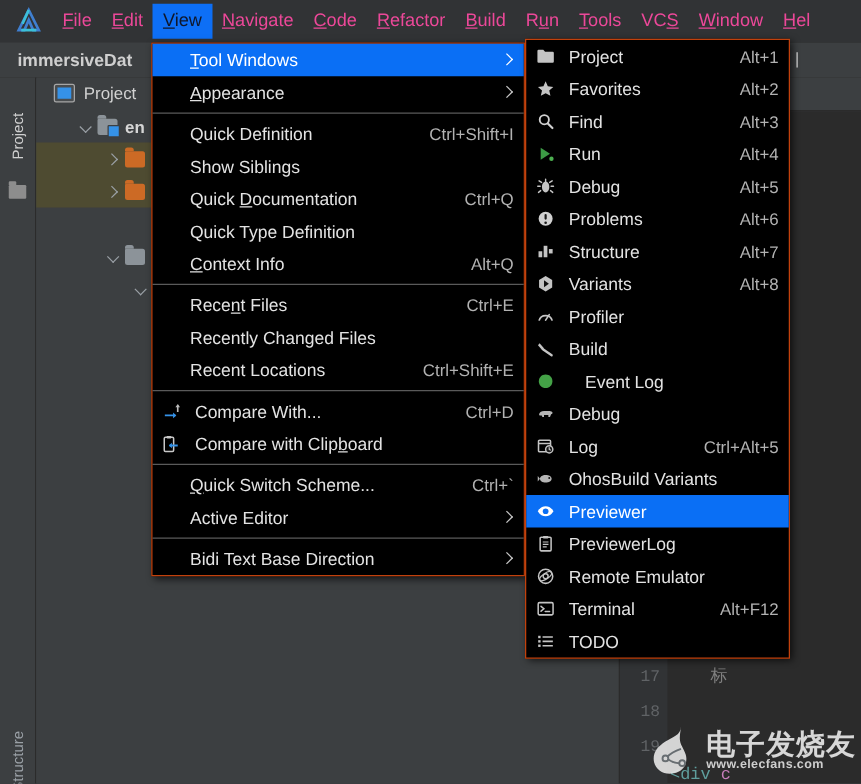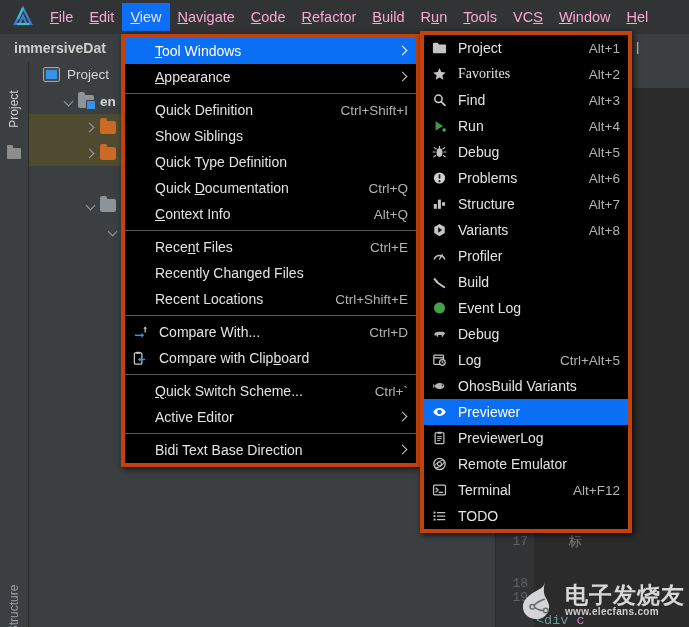--- a/index.html
+++ b/index.html
@@ -35,21 +35,21 @@
     height: 26px;
     margin-left: 10px;
     margin-right: 6px;
     position: relative;
     flex: none;
   }
   .logo svg { display:block; }
   .menubar-item {
     padding: 6px 8px;
     font-size: 14.5px;
-    color: #f9a8d4;
+    color: #ec4899;
     white-space: nowrap;
     line-height: 16px;
   }
   .menubar-item.active {
     background: #1f6feb;
     background: #0d6efd;
     background: #0b70e8;
     background: #0a6ff0;
     background: #0b6fe8;
     background: #0a6ef5;
@@ -280,21 +280,21 @@
     background: #106bf7;
     background: #116bf7;
     background: #126bf7;
     background: #136bf7;
     background: #146bf7;
     background: #156bf7;
     background: #166bf7;
     background: #176bf7;
     background: #186bf7;
     background: #0d6ff6;
-    color: #e5e5e5;
+    color: #0f172a;
   }
   .menubar-item u { text-decoration: underline; }
 
   
   .tabstrip {
     position: absolute;
     top: 34px; left: 0;
     width: 689px;
     height: 28px;
     background: #3c3f41;
@@ -515,21 +515,21 @@
   }
   .code .ln-row { height: 26px; }
   .tagc { color: #5f9e9d; }
   .attrc { color: #c77dbb; }
   .cjk { color: #808080; }
 
   
   .menu {
     position: absolute;
     background: #000000;
-    border: 4px solid #c2410c;
+    border: 1px solid #c2410c;
     box-shadow: 2px 2px 6px rgba(0,0,0,0.7);
     z-index: 40;
     padding: 0;
     box-sizing: border-box;
   }
   .mi {
     position: relative;
     display: flex;
     align-items: center;
     height: 26px;
@@ -721,21 +721,21 @@
 
   <div class="editor">
     <div class="ed-tabbar">
       <div class="ed-tab" style="left:140px;">|</div>
     </div>
     <div class="ed-filetab">
       <span>et1Slice.j</span>
     </div>
     <div class="gutter">
       <div class="ln" style="top:446px;">17</div>
-      <div class="ln" style="top:488px;">18</div>
+      <div class="ln" style="top:474px;">18</div>
       <div class="ln" style="top:502px;">19</div>
     </div>
     <div class="code">
       <div class="ln-row tagc">ck sty</div>
       <div class="ln-row cjk">    右</div>
       <div class="ln-row tagc"><span class="tagc">&lt;div </span><span class="attrc">c</span></div>
       <div class="ln-row tagc"><span class="tagc">    &lt;</span><span class="tagc">i</span></div>
       <div class="ln-row tagc">&lt;/div&gt;</div>
       <div class="ln-row cjk">    标</div>
       <div class="ln-row tagc"><span class="tagc">&lt;div </span><span class="attrc">c</span></div>
@@ -768,27 +768,27 @@
       <span class="mi-label">Quick Definition</span>
       <span class="mi-accel">Ctrl+Shift+I</span>
     </div>
     <div class="mi">
       <span class="mi-gap"></span>
       <span class="mi-label">Show Siblings</span>
       <span class="mi-accel"></span>
     </div>
     <div class="mi">
       <span class="mi-gap"></span>
-      <span class="mi-label">Quick Type Definition</span>
-      <span class="mi-accel"></span>
-    </div>
-    <div class="mi">
-      <span class="mi-gap"></span>
       <span class="mi-label"><span>Quick </span><u>D</u><span>ocumentation</span></span>
       <span class="mi-accel">Ctrl+Q</span>
+    </div>
+    <div class="mi">
+      <span class="mi-gap"></span>
+      <span class="mi-label">Quick Type Definition</span>
+      <span class="mi-accel"></span>
     </div>
     <div class="mi">
       <span class="mi-gap"></span>
       <span class="mi-label"><u>C</u><span>ontext Info</span></span>
       <span class="mi-accel">Alt+Q</span>
     </div>
 
     <div class="msep"></div>
 
     <div class="mi">
@@ -867,21 +867,21 @@
       <span class="mi-label" style="margin-left:8px;">Project</span>
       <span class="mi-accel">Alt+1</span>
     </div>
 
     <div class="mi">
       <span class="mi-icon">
         <svg class="ic" width="15" height="14" viewBox="0 0 16 16">
           <path d="M8 1.2 L10 5.8 L15 6.3 L11.3 9.6 L12.4 14.5 L8 12 L3.6 14.5 L4.7 9.6 L1 6.3 L6 5.8 Z" fill="#c4c4c4"></path>
         </svg>
       </span>
-      <span class="mi-label" style="margin-left:8px;font-family:Liberation Serif, serif;">Favorites</span>
+      <span class="mi-label" style="margin-left:8px;">Favorites</span>
       <span class="mi-accel">Alt+2</span>
     </div>
 
     <div class="mi">
       <span class="mi-icon">
         <svg class="ic" width="15" height="14" viewBox="0 0 16 16">
           <circle cx="6.8" cy="6.6" r="4.2" fill="none" stroke="#d0d0d0" stroke-width="1.7"></circle>
           <path d="M10 10 L14.2 14.2" stroke="#d0d0d0" stroke-width="2" stroke-linecap="round"></path>
         </svg>
       </span>
@@ -967,21 +967,21 @@
       <span class="mi-label" style="margin-left:8px;">Build</span>
       <span class="mi-accel"></span>
     </div>
 
     <div class="mi">
       <span class="mi-icon">
         <svg class="ic" width="15" height="14" viewBox="0 0 16 16">
           <path d="M8 1.8 C11.8 1.8 14.2 4.4 14.2 8 C14.2 11.6 11.6 14.2 8 14.2 C4.4 14.2 1.8 11.6 1.8 8 C1.8 4.4 4.4 1.8 8 1.8 Z" fill="#44a247"></path>
         </svg>
       </span>
-      <span class="mi-label" style="margin-left:8px;">Event Log</span>
+      <span class="mi-label" style="margin-left:21px;">Event Log</span>
       <span class="mi-accel"></span>
     </div>
 
     <div class="mi">
       <span class="mi-icon">
         <svg class="ic" width="15" height="14" viewBox="0 0 16 16">
           <path d="M2 9 C2 6.5 4.5 5.2 7.5 5.5 C10 5.7 12.5 5 14 6.5 C14.8 7.3 14 8.5 13 8.5 L12 11 L10.5 11 L10.5 9.2 L6.5 9.2 L6.5 11 L5 11 L4.5 9.5 C3.2 9.8 2 9.8 2 9 Z" fill="#b5b5b5"></path>
         </svg>
       </span>
       <span class="mi-label" style="margin-left:8px;">Debug</span>

